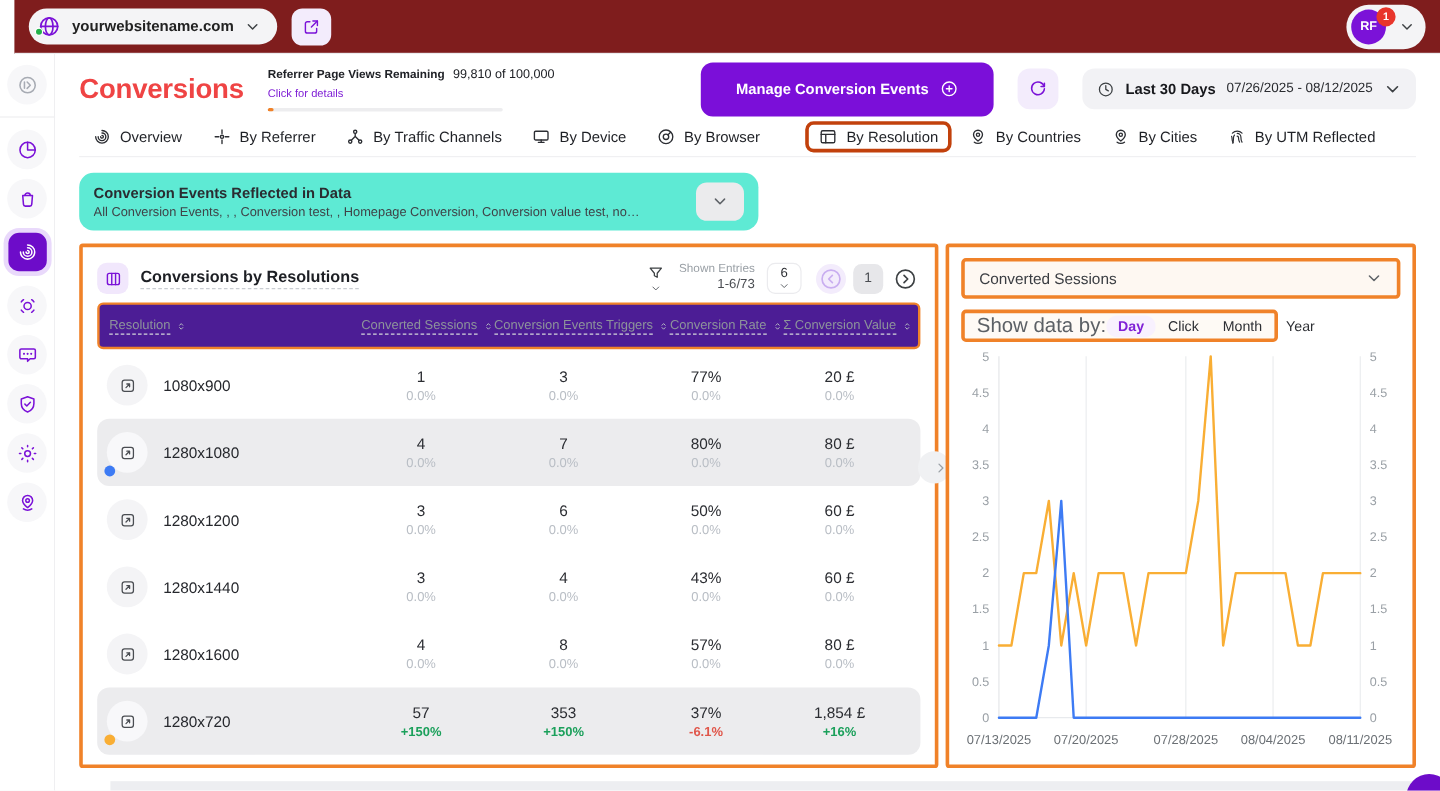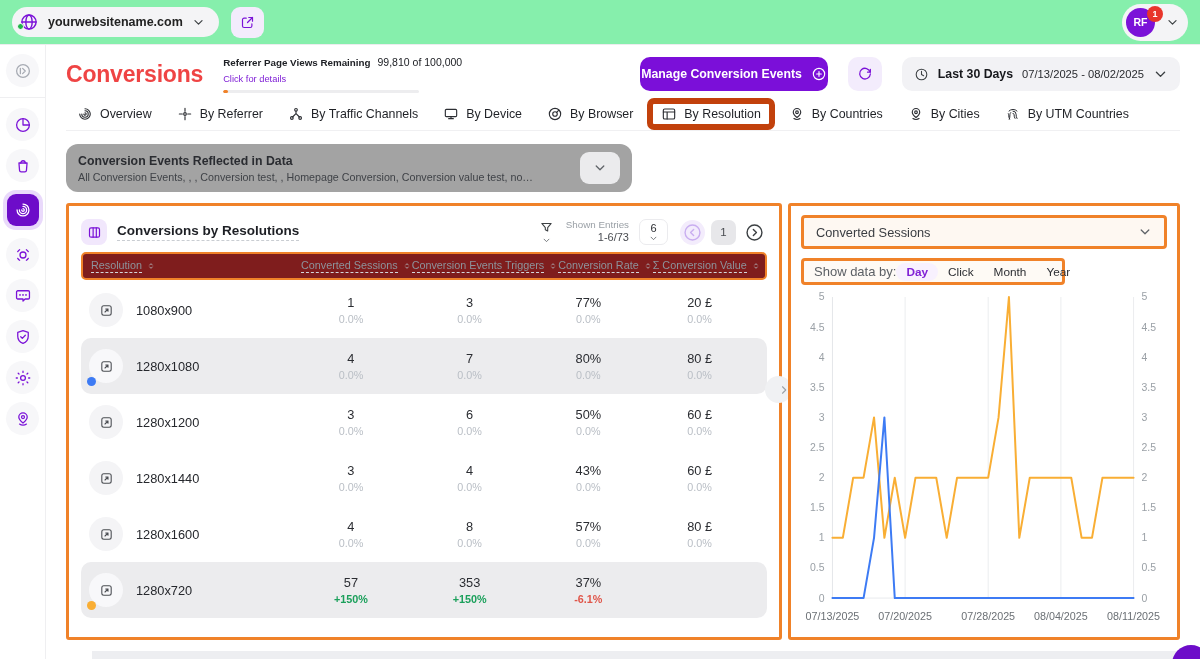--- a/index.html
+++ b/index.html
@@ -5,21 +5,21 @@
   html,body{margin:0;padding:0;background:#edeef1;}
   *{box-sizing:border-box;}
   .app{position:relative;width:1200px;height:659px;background:#fff;overflow:hidden;
        font-family:"Liberation Sans","DejaVu Sans",sans-serif;color:#202227;}
   .spacer{flex:1;}
   svg{display:block;}
   i.ic{display:inline-flex;align-items:center;justify-content:center;}
   i.ic svg{width:100%;height:100%;}
 
   
-  .topbar{height:45px;display:flex;align-items:center;gap:12px;padding:0 12px;border-bottom:1px solid #ececee;background:#86efac;}
+  .topbar{height:45px;display:flex;align-items:center;gap:12px;padding:0 12px;border-bottom:1px solid #ececee;background:#7f1d1d;margin-left:12px;}
   .site-pill{display:flex;align-items:center;gap:9px;background:#f4f4f6;border-radius:18px;padding:5px 14px 5px 7px;font-size:12.5px;font-weight:700;color:#222;}
   .globe-wrap{position:relative;width:20px;height:20px;color:#7b12d8;}
   .globe-wrap i.ic{width:20px;height:20px;}
   .green-dot{position:absolute;left:-2px;bottom:2px;width:7px;height:7px;border-radius:50%;background:#23b24b;border:1.5px solid #fff;}
   .chev{width:13px;height:13px;color:#3c4043;}
   .ext-btn{width:33px;height:31px;border:none;border-radius:9px;background:#f3ecfc;color:#7b12d8;display:flex;align-items:center;justify-content:center;cursor:pointer;}
   .ext-btn i.ic{width:15px;height:15px;}
   .avatar-pill{margin-left:auto;display:flex;align-items:center;gap:5px;background:#f4f4f6;border-radius:20px;padding:4px 9px 4px 4px;cursor:pointer;}
   .avatar-wrap{position:relative;}
   .avatar{width:29px;height:29px;border-radius:50%;background:#7b12d8;color:#fff;font-size:10.5px;font-weight:700;display:flex;align-items:center;justify-content:center;}
@@ -41,38 +41,38 @@
   
   .page-header{display:flex;align-items:center;gap:20px;padding-top:13px;height:45px;}
   .page-header h1{margin:0;font-size:23px;font-weight:700;letter-spacing:-.2px;color:#ef4444;}
   .pv{width:196px;}
   .pv-top{display:flex;gap:7px;align-items:baseline;white-space:nowrap;}
   .pv-label{font-size:9.8px;font-weight:700;color:#202227;}
   .pv-value{font-size:10.5px;color:#202227;}
   .pv-link{font-size:9.3px;color:#8021d6;cursor:pointer;display:inline-block;margin-top:1px;}
   .pv-bar{height:3px;background:#ededef;border-radius:2px;margin-top:4px;overflow:hidden;}
   .pv-fill{display:block;width:5px;height:3px;background:#f08229;border-radius:2px;}
-  .manage-btn{background:#7b0fd9;color:#fff;border:none;border-radius:10px;padding:0 1px;height:34px;display:flex;align-items:center;gap:9px;font-size:12.3px;font-weight:700;cursor:pointer;font-family:inherit;}
+  .manage-btn{background:#7b0fd9;color:#fff;border:none;border-radius:10px;padding:0 29px;height:45px;display:flex;align-items:center;gap:9px;font-size:12.3px;font-weight:700;cursor:pointer;font-family:inherit;}
   .manage-btn i.ic{width:16px;height:16px;}
   .refresh-btn{width:34px;height:34px;border:none;border-radius:10px;background:#f3ecfc;color:#7b12d8;display:flex;align-items:center;justify-content:center;cursor:pointer;}
   .refresh-btn i.ic{width:16px;height:16px;}
   .date-pill{background:#f2f2f5;border-radius:10px;height:34px;display:flex;align-items:center;gap:9px;padding:0 12px;cursor:pointer;}
   .date-pill i.ic{width:15px;height:15px;color:#3c4043;}
   .range-label{font-size:12.3px;font-weight:700;color:#17181c;}
   .range-dates{font-size:11.2px;color:#2a2c30;}
   .chev-sm{width:10px;height:10px;color:#5f6368;}
 
   
   .tabs{display:flex;align-items:center;gap:3px;margin-top:8px;height:33px;border-bottom:1px solid #f0f0f2;}
   .tab{display:flex;align-items:center;gap:7px;font-size:12.4px;color:#1f2126;padding:5px 11px;cursor:pointer;white-space:nowrap;}
   .tab i.ic{width:16px;height:16px;color:#2c2e33;}
-  .tab.active{border:6px solid #c2410c;border-radius:7px;padding:2px 8px;}
-
-  
-  .events-box{margin-top:13px;width:566px;background:#a3a3a3;border-radius:12px;padding:8px 12px;display:flex;align-items:center;cursor:pointer;}
+  .tab.active{border:3px solid #c2410c;border-radius:7px;padding:2px 8px;margin-left:24px;}
+
+  
+  .events-box{margin-top:13px;width:566px;background:#5eead4;border-radius:12px;padding:8px 12px;display:flex;align-items:center;cursor:pointer;}
   .ev-title{font-size:12.3px;font-weight:700;color:#2a2c31;}
   .ev-summary{font-size:10.7px;color:#3f4247;margin-top:3px;white-space:nowrap;overflow:hidden;text-overflow:ellipsis;max-width:460px;}
   .ev-chev{margin-left:auto;width:40px;height:32px;border:none;border-radius:9px;background:#ebebed;color:#5f6368;display:flex;align-items:center;justify-content:center;cursor:pointer;}
   .ev-chev i.ic{width:14px;height:14px;}
 
   
   .panels{position:relative;margin-top:11px;display:flex;gap:6px;height:437px;}
   .panel{background:#fff;border:3px solid #f08229;border-radius:3px;}
   .table-panel{width:716px;padding:6px 12px;}
   .chart-panel{flex:1;padding:9px 10px;position:relative;z-index:1;display:flex;flex-direction:column;}
@@ -95,21 +95,21 @@
   .psize i.ic{width:9px;height:9px;color:#5f6368;}
   .pager{display:flex;align-items:center;gap:6px;margin-left:2px;}
   .pg{border:none;background:transparent;padding:0;cursor:pointer;display:flex;align-items:center;justify-content:center;}
   .pg.arrow{width:25px;height:25px;border-radius:50%;}
   .pg.prev{background:#f3ecfc;color:#c9aef0;}
   .pg.next{color:#3c4043;}
   .pg.arrow i.ic{width:21px;height:21px;}
   .pg-num{width:25px;height:25px;border-radius:7px;background:#e7e7ea;color:#4a4d52;font-size:11.5px;display:flex;align-items:center;justify-content:center;}
 
   
-  .thead{display:grid;grid-template-columns:210px 1.05fr 1.35fr 1.05fr 1.2fr;align-items:center;border:2px solid #f08229;border-radius:5px;background:#7f1d1d;height:28px;padding:0 8px;}
+  .thead{display:grid;grid-template-columns:210px 1.05fr 1.35fr 1.05fr 1.2fr;align-items:center;border:2px solid #f08229;border-radius:5px;background:#4c1d95;height:39px;padding:0 8px;}
   .th{display:flex;align-items:center;justify-content:center;gap:4px;font-size:10.8px;color:#8d939b;}
   .th:first-child{justify-content:flex-start;}
   .th .lbl{border-bottom:1px dashed #d4d7db;padding-bottom:1px;white-space:nowrap;}
   .th i.ic{width:10px;height:10px;color:#b4bac1;}
   .tbody{margin-top:2px;}
   .row{display:grid;grid-template-columns:210px 1.05fr 1.35fr 1.05fr 1.2fr;align-items:center;height:56px;padding:0 8px;border-radius:10px;}
   .row.selected{background:#ececee;}
   .res-cell{display:flex;align-items:center;gap:13px;font-size:12.8px;color:#26282d;}
   .res-icon{position:relative;width:34px;height:34px;border-radius:50%;background:#f4f4f6;color:#4a4d52;display:flex;align-items:center;justify-content:center;}
   .row.selected .res-icon{background:#f8f8fa;}
@@ -118,21 +118,21 @@
   .cell{text-align:center;}
   .val{font-size:12.8px;color:#2b2d32;}
   .chg{font-size:10.8px;margin-top:3px;color:#b9bec5;}
   .chg.up{color:#1ba05b;font-weight:700;}
   .chg.down{color:#e0564a;font-weight:700;}
 
   
   .metric-select{height:34px;border:3px solid #f08229;border-radius:4px;background:#fef8f2;display:flex;align-items:center;padding:0 12px;font-size:12.8px;color:#3a3d42;cursor:pointer;flex:0 0 auto;}
   .metric-select i.ic{margin-left:auto;width:14px;height:14px;color:#5f6368;}
   .showby{margin-top:9px;height:27px;width:72%;border:3px solid #f08229;border-radius:4px;background:#fefaf5;display:flex;align-items:center;padding:0 4px 0 10px;flex:0 0 auto;}
-  .showby-label{font-size:13px;color:#5c6065;white-space:nowrap;}
+  .showby-label{font-size:17px;color:#5c6065;white-space:nowrap;}
   .period-opts{display:flex;flex:1;justify-content:space-around;align-items:center;}
   .opt{font-size:11.8px;color:#2c2e33;padding:2px 10px;border-radius:10px;cursor:pointer;}
   .opt.active{color:#8021d6;background:#f8f1fe;font-weight:700;}
   #chart{margin-top:2px;}
   #chart text{font-family:"Liberation Sans","DejaVu Sans",sans-serif;}
 
   .bottom-strip{position:absolute;left:46px;right:0;bottom:0;height:8px;background:#edeef1;}
   .fab{position:absolute;right:-10px;bottom:-24px;width:38px;height:38px;border-radius:50%;background:#6d0cc9;cursor:pointer;}
 </style>
 </head>
@@ -295,21 +295,21 @@
             </i>
         </button>
         <div class="date-pill">
           <i class="ic">
               <svg viewBox="0 0 24 24" fill="none" stroke="currentColor" stroke-width="1.7" stroke-linecap="round" stroke-linejoin="round">
                 <circle cx="12" cy="12" r="8.5"></circle>
                 <path d="M12 7v5l3.4 2"></path>
               </svg>
             </i>
           <span class="range-label">Last 30 Days</span>
-          <span class="range-dates">07/13/2025 - 08/02/2025</span>
+          <span class="range-dates">07/26/2025 - 08/12/2025</span>
           <i class="ic chev-sm">
               <svg viewBox="0 0 24 24" fill="none" stroke="currentColor" stroke-width="2.2" stroke-linecap="round" stroke-linejoin="round">
                 <path d="M5.5 8.5L12 15l6.5-6.5"></path>
               </svg>
             </i>
         </div>
       </div>
 
       <div class="tabs" id="tabs">
           <div class="tab">
@@ -393,21 +393,21 @@
           <div class="tab">
             <i class="ic">
               <svg viewBox="0 0 24 24" fill="none" stroke="currentColor" stroke-width="1.5" stroke-linecap="round" stroke-linejoin="round">
                 <path d="M6 7.5a8.3 8.3 0 0 1 12 0"></path>
                 <path d="M5 11.5c.4 1 .6 2 .6 3.1 0 1.9.5 3.4 1.4 4.9"></path>
                 <path d="M12 7.7a4.6 4.6 0 0 1 4.6 4.6c0 2.9.5 5 1.4 6.4"></path>
                 <path d="M12 11.2a1.6 1.6 0 0 1 1.6 1.6c0 2.4.5 4.4 1.4 5.8"></path>
                 <path d="M8.6 9.8a4.6 4.6 0 0 0-1.2 3.1c0 2.9-.3 5.3-1 7"></path>
               </svg>
             </i>
-            <span>By UTM Countries</span>
+            <span>By UTM Reflected</span>
           </div>
         </div>
 
       <div class="events-box">
         <div class="ev-text">
           <div class="ev-title">Conversion Events Reflected in Data</div>
           <div class="ev-summary">All Conversion Events,        ,             , Conversion test,            , Homepage Conversion, Conversion value test, no_Note_conver...</div>
         </div>
         <button class="ev-chev">
           <i class="ic">
@@ -682,20 +682,24 @@
                   <div class="val">57</div>
                   <div class="chg up">+150%</div>
                 </div>
                 <div class="cell">
                   <div class="val">353</div>
                   <div class="chg up">+150%</div>
                 </div>
                 <div class="cell">
                   <div class="val">37%</div>
                   <div class="chg down">-6.1%</div>
+                </div>
+                <div class="cell">
+                  <div class="val">1,854 £</div>
+                  <div class="chg up">+16%</div>
                 </div>
               </div>
             </div>
         </section>
 
         <div class="panel-handle">
           <i class="ic">
               <svg viewBox="0 0 24 24" fill="none" stroke="currentColor" stroke-width="2.2" stroke-linecap="round" stroke-linejoin="round">
                 <path d="M9 5.5L15.5 12 9 18.5"></path>
               </svg>

